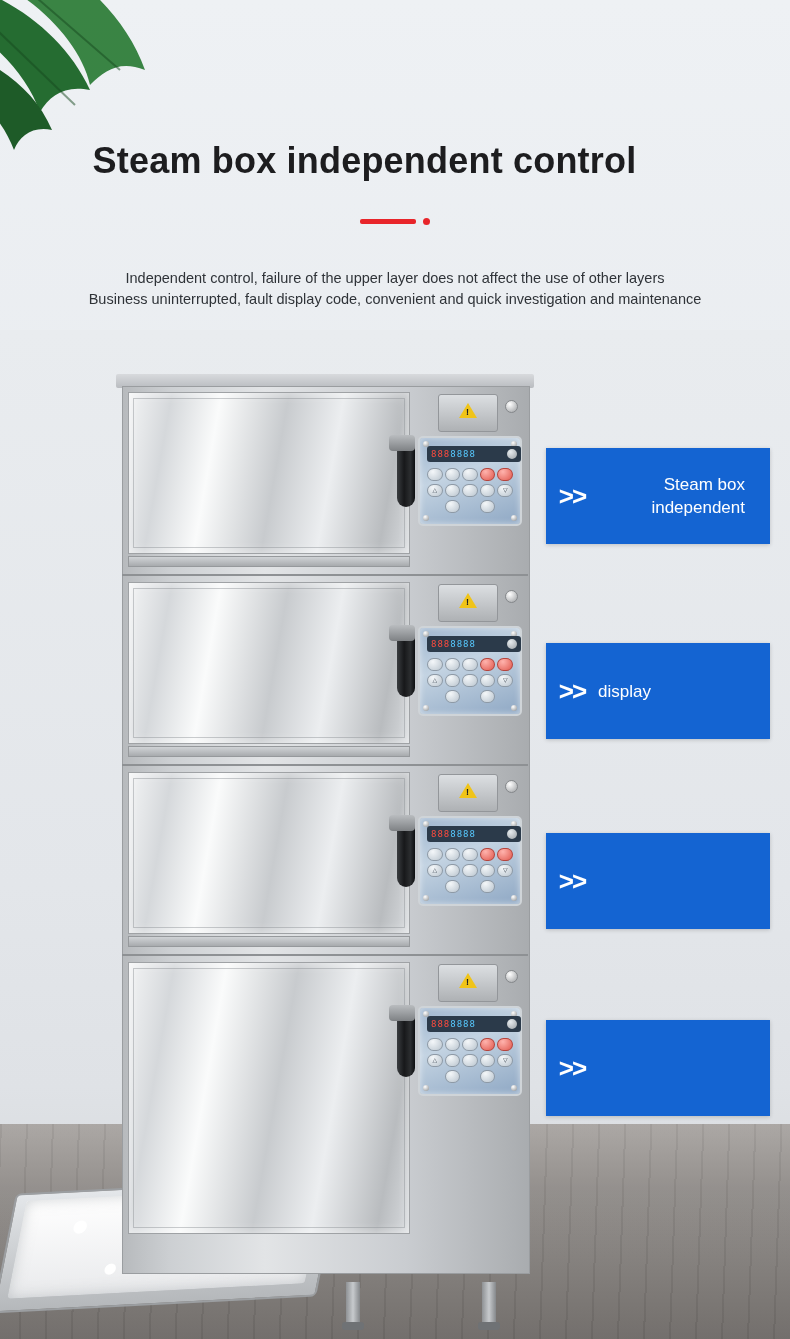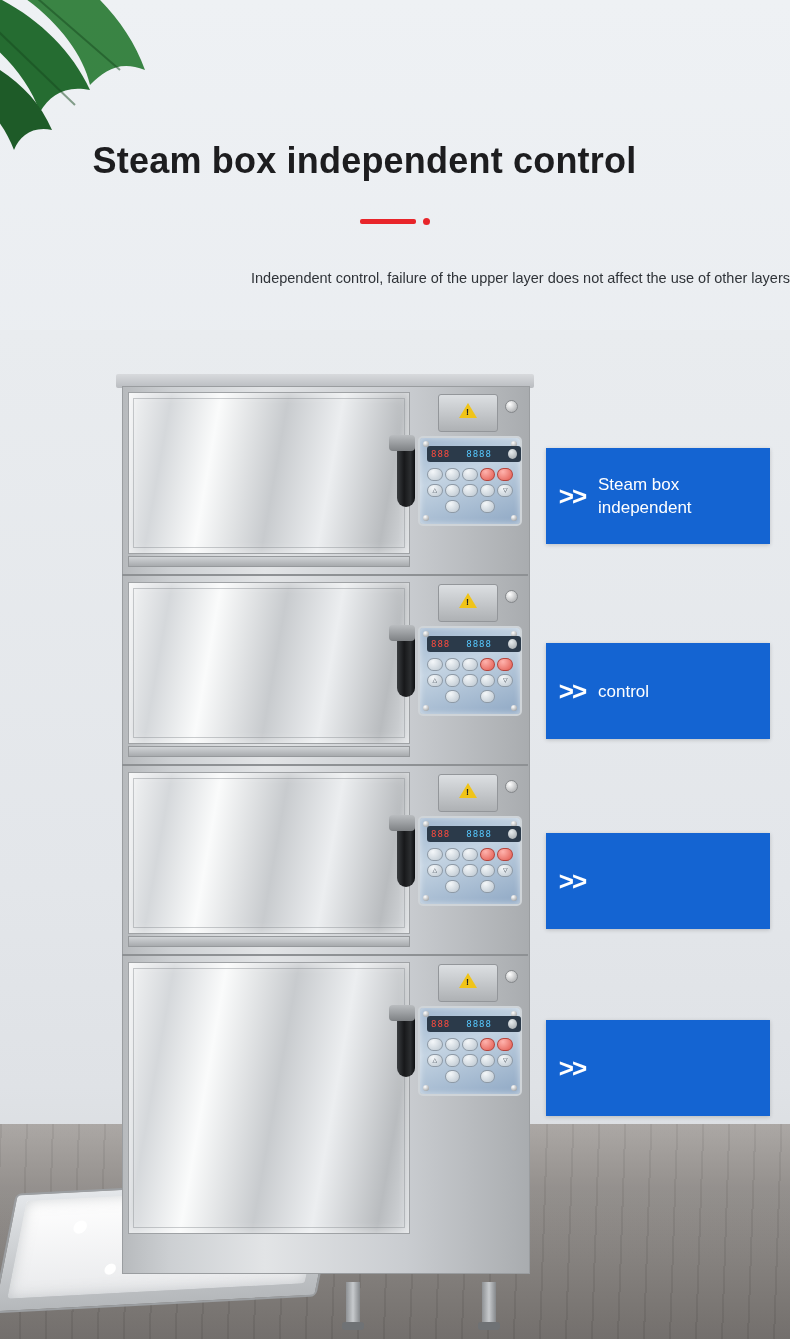--- a/index.html
+++ b/index.html
@@ -36,21 +36,21 @@
     margin-left:48px;
   }
   .rule{
     position:absolute;top:216px;left:0;width:790px;height:10px;
     display:flex;align-items:center;justify-content:center;gap:7px;
   }
   .rule .bar{width:56px;height:5px;background:#e8252a;border-radius:2px;}
   .rule .dot{width:7px;height:7px;background:#e8252a;border-radius:50%;}
   .subtitle{
     position:absolute;top:268px;left:0;width:790px;
-    text-align:right;color:#2f3338;font-size:14.5px;line-height:21px;
+    text-align:center;color:#2f3338;font-size:14.5px;line-height:21px;
   }
 
   
   .scene{
     position:absolute;left:0;top:330px;width:790px;height:1009px;
     overflow:hidden;
   }
   .wall{
     position:absolute;inset:0;
     background:linear-gradient(180deg,#e9ecef 0%,#e3e6ea 55%,#dfe2e6 75%,#cfd2d5 100%);
@@ -151,21 +151,21 @@
     background:linear-gradient(160deg,#9fb6cf,#c3d3e2 40%,#8fa8c4);
     border:2px solid #cfd4d8;border-radius:5px;
     box-shadow:inset 0 0 6px rgba(255,255,255,.55);
   }
   .panel .scr{
     position:absolute;width:6px;height:6px;border-radius:50%;
     background:radial-gradient(circle at 35% 30%,#fff,#8a8d90);
   }
   .disp{
     position:absolute;left:7px;top:8px;width:86px;height:16px;
-    background:#2b3a4a;border-radius:3px;display:flex;align-items:center;gap:16px;padding:0 4px;
+    background:#2b3a4a;border-radius:3px;display:flex;align-items:center;gap:0;padding:0 4px;
   }
   .disp .seg{
     color:#ff4b3e;font-family:"DejaVu Sans Mono",monospace;font-size:9px;letter-spacing:1px;
   }
   .disp .seg.blue{color:#57c9ff;}
   .disp .knob{
     margin-left:auto;width:10px;height:10px;border-radius:50%;
     background:radial-gradient(circle at 35% 30%,#e7ecef,#9aa0a5);
   }
   .btn-grid{
@@ -186,21 +186,21 @@
     background:#1464d2;
     display:flex;align-items:center;
     box-shadow:0 1px 4px rgba(0,0,0,.18);
   }
   .callout .chev{
     width:52px;flex:0 0 52px;text-align:center;
     color:#fff;font-size:26px;font-weight:bold;line-height:1;
     letter-spacing:-2px;
   }
   .callout .ctext{
-    color:#fff;font-size:17px;line-height:23px;padding-right:4px;
+    color:#fff;font-size:17px;line-height:23px;padding-right:25px;text-align:right;
   }
 
   
   .tray{
     position:absolute;left:6px;bottom:34px;width:320px;height:120px;
     transform:skewX(-14deg) rotate(-3deg);
   }
   .tray .rim{
     position:absolute;inset:0;
     background:linear-gradient(180deg,#e4e7ea,#b5b8bb);
@@ -244,20 +244,21 @@
     </g>
   </svg>
 
   <div class="title">Steam box independent control</div>
   <div class="rule">
     <span class="bar"></span>
     <span class="dot"></span>
   </div>
   <div class="subtitle">
     <div>Independent control, failure of the upper layer does not affect the use of other layers</div>
+    <div>Business uninterrupted, fault display code, convenient and quick investigation and maintenance</div>
   </div>
 
   <div class="scene">
     <div class="wall"></div>
     <div class="floor"></div>
 
     <div class="tray">
       <div class="rim"></div>
       <div class="rice"></div>
     </div>
@@ -424,21 +425,21 @@
         <div class="leg-foot" style="left:238px;"></div>
       </div>
     </div>
 
     <div class="callout" style="top:118px;">
       <span class="chev">&gt;&gt;</span>
       <span class="ctext">Steam box independent</span>
     </div>
     <div class="callout" style="top:313px;">
       <span class="chev">&gt;&gt;</span>
-      <span class="ctext">control</span>
+      <span class="ctext">display</span>
     </div>
     <div class="callout" style="top:503px;">
       <span class="chev">&gt;&gt;</span>
     </div>
     <div class="callout" style="top:690px;">
       <span class="chev">&gt;&gt;</span>
     </div>
   </div>
 </div>
 

